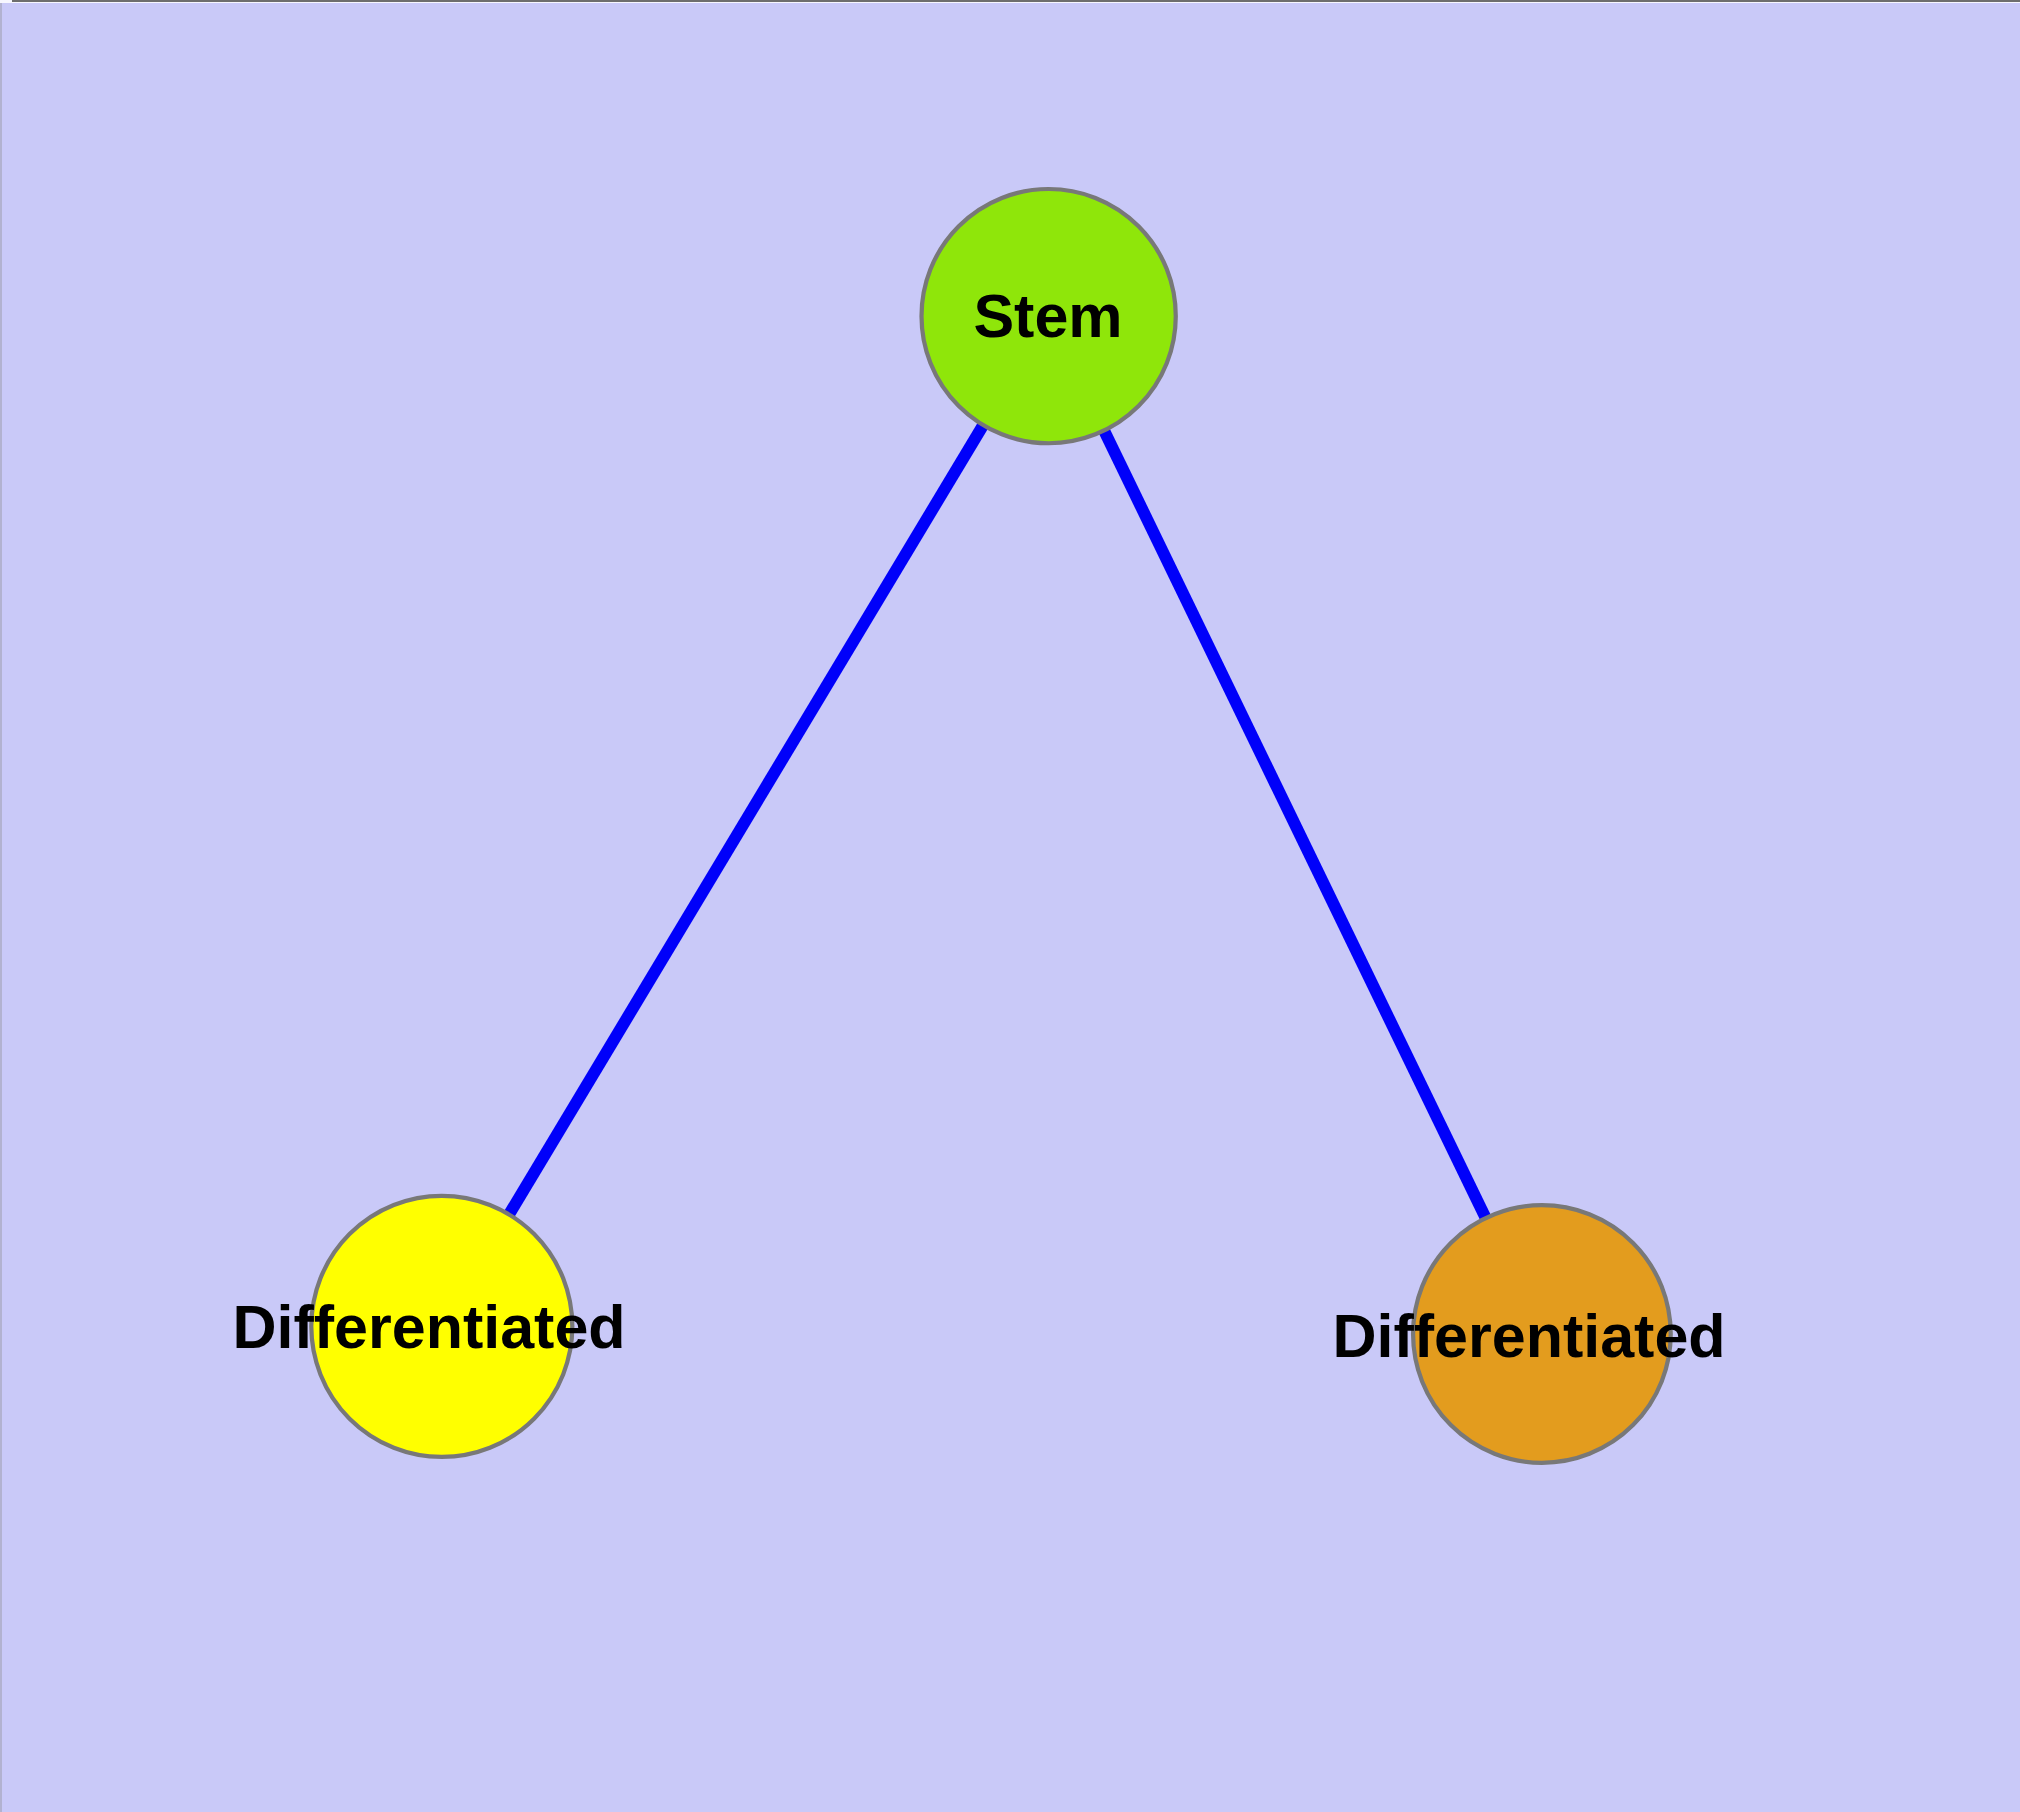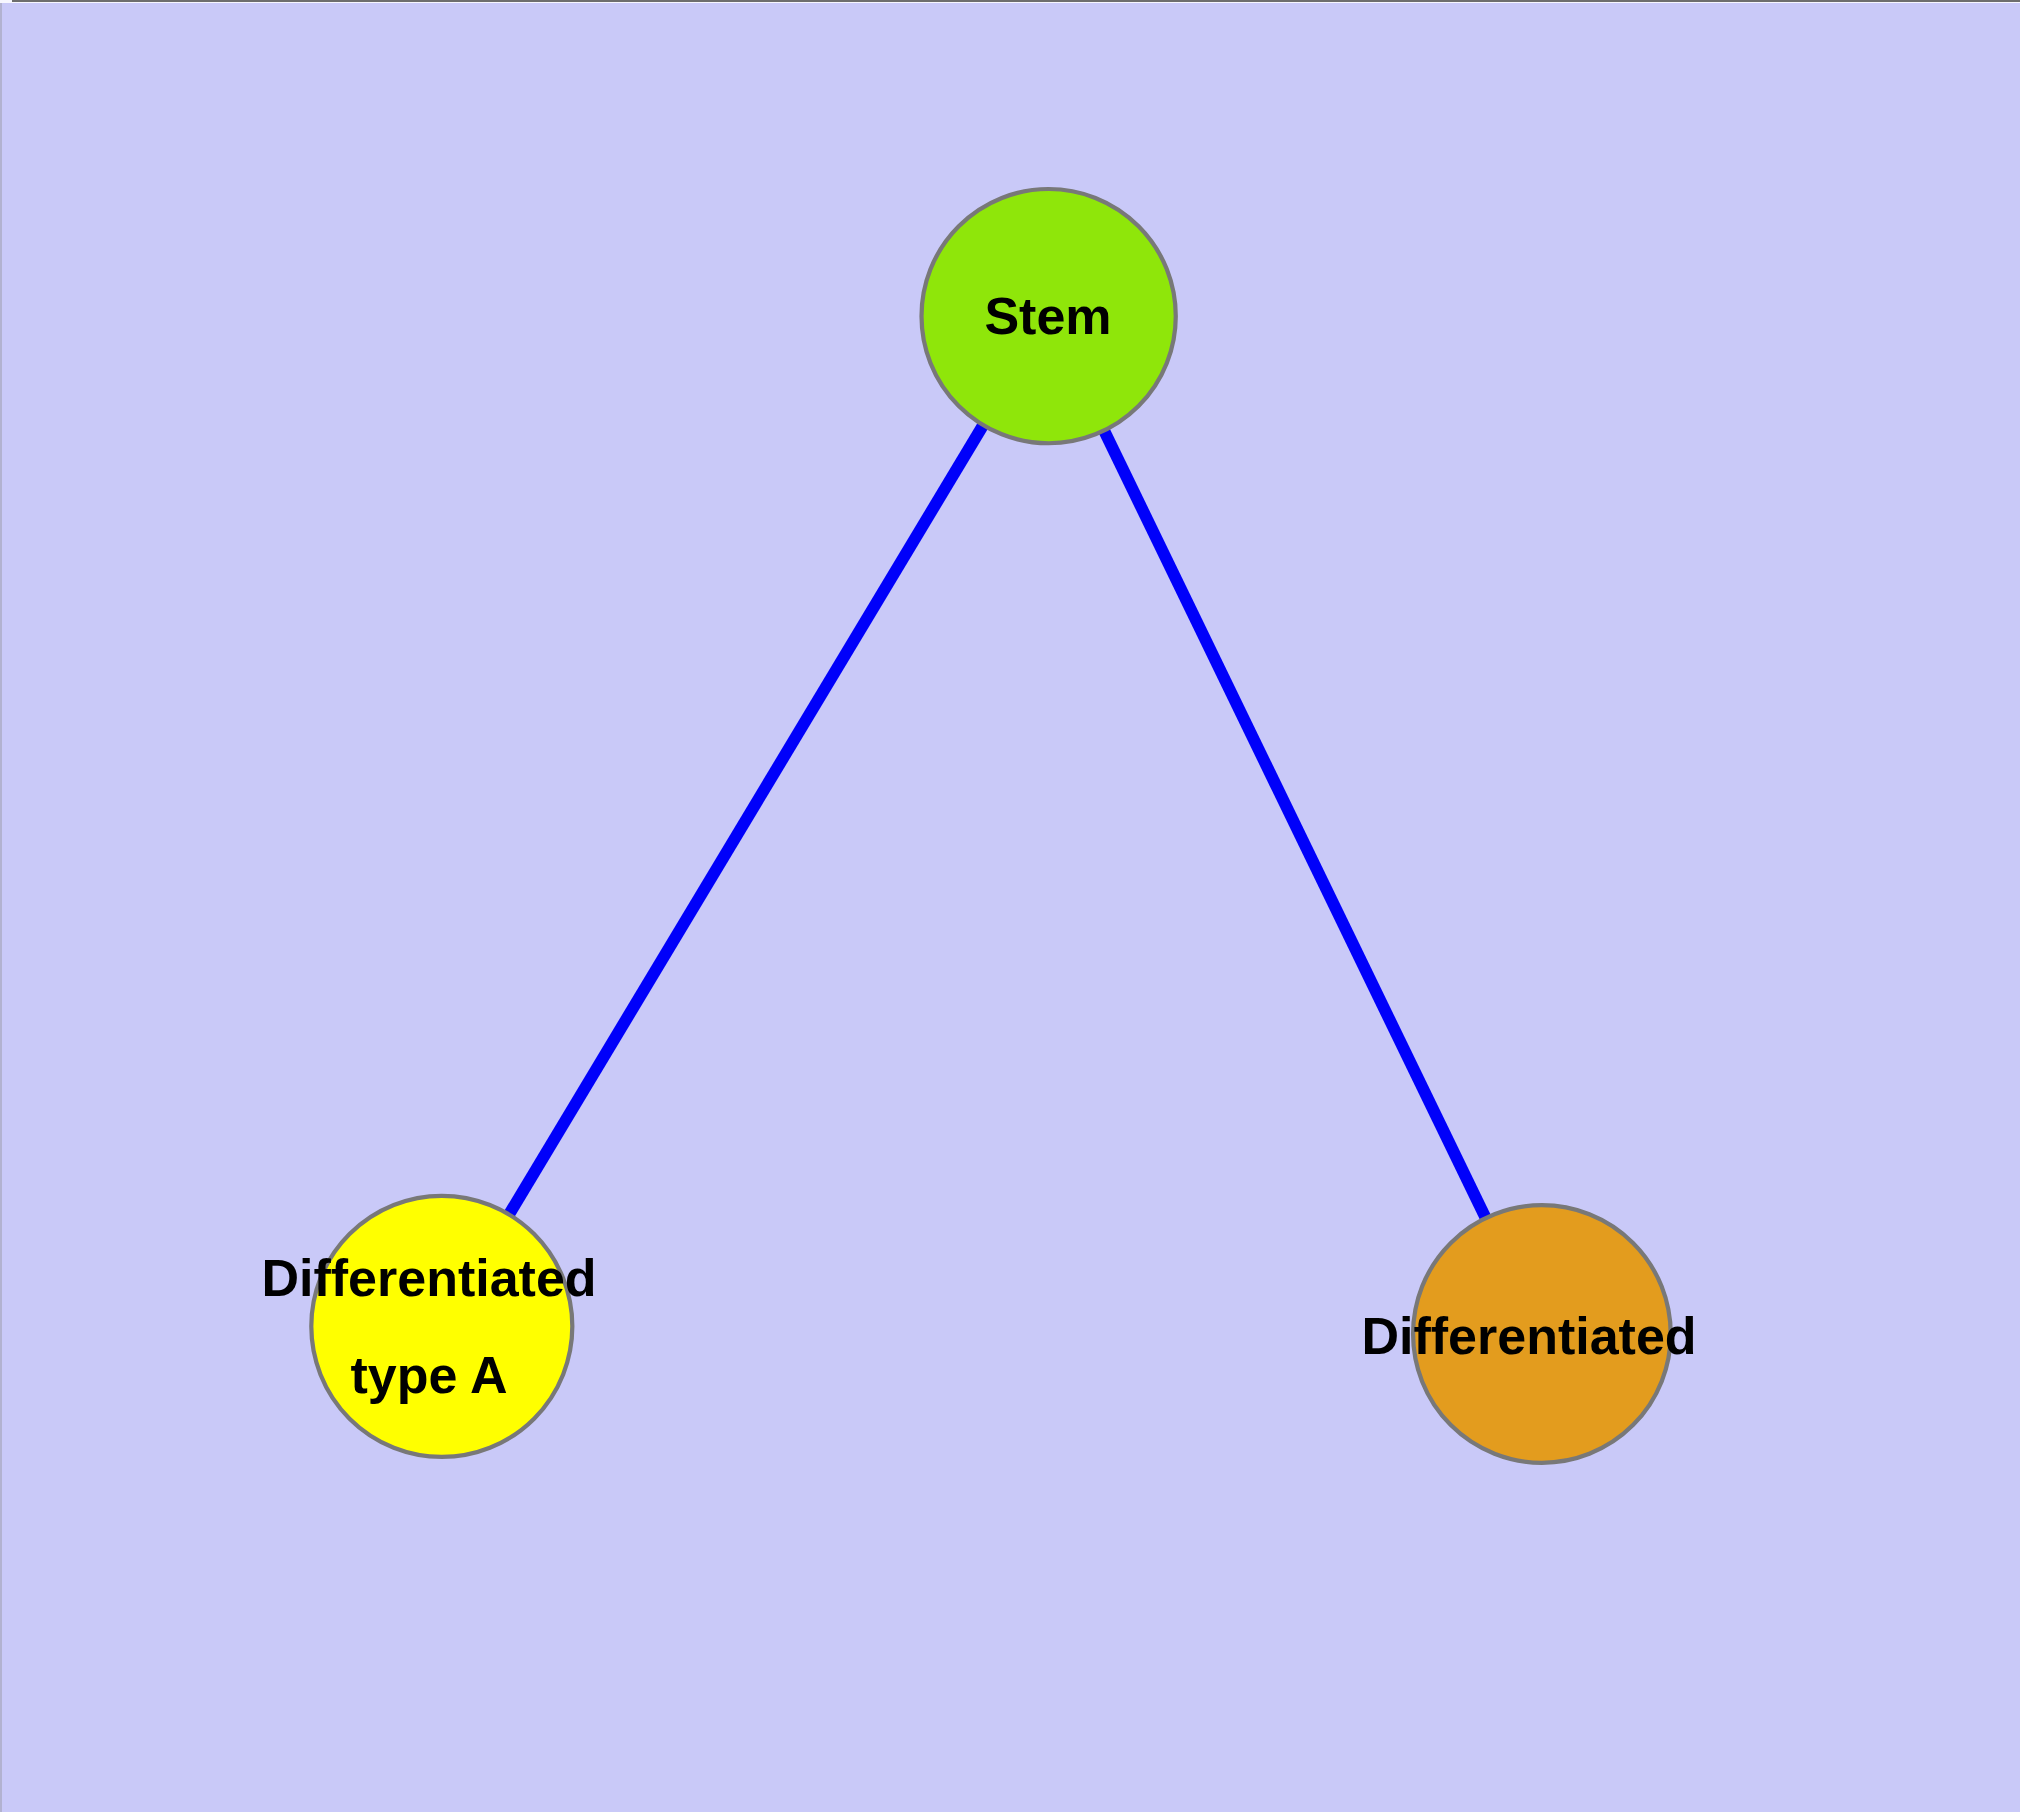--- a/index.html
+++ b/index.html
@@ -21,21 +21,21 @@
     stroke-width:5px;
   }
   .node-stem{fill:var(--stem-fill,#8FE60A);}
   .node-type-a{fill:var(--type-a-fill,#FFFF00);}
   .node-type-b{fill:var(--type-b-fill,#E39C1E);}
   .label{
     position:absolute;
     transform:translate(-50%,-50%);
     color:var(--label-color,#000000);
     font-weight:bold;
-    font-size:52px;
+    font-size:61px;
     line-height:97px;
     text-align:center;
     white-space:nowrap;
   }
   .label-stem{left:1048px;top:316px;}
   .label-type-a{left:429px;top:1327px;}
   .label-type-b{left:1529px;top:1336px;}
   
   .window-top-strip{
     position:absolute;left:0;right:0;top:0;height:3.4px;
@@ -67,21 +67,20 @@
     <line class="edge" x1="1237" y1="373" x2="1819" y2="1574"></line>
     <circle class="node node-stem" cx="1237" cy="373" r="150"></circle>
     <circle class="node node-type-a" cx="521" cy="1565" r="154"></circle>
     <circle class="node node-type-b" cx="1819" cy="1574" r="152"></circle>
   </svg>
 
   <div class="label label-stem">Stem</div>
 
   <div class="label label-type-a">
     <div>Differentiated</div>
-    <div>type A</div>
   </div>
 
   <div class="label label-type-b">
     <div>Differentiated</div>
   </div>
 
 </div>
 
 
 </body></html>

